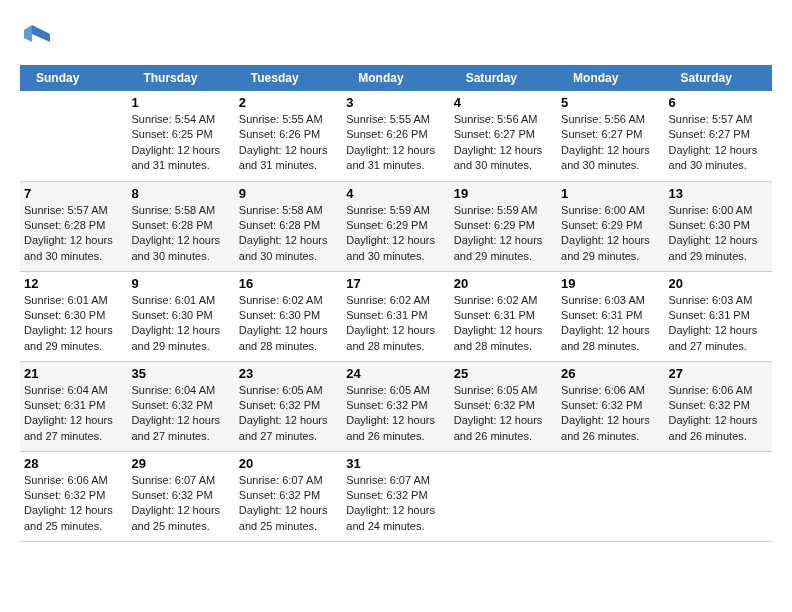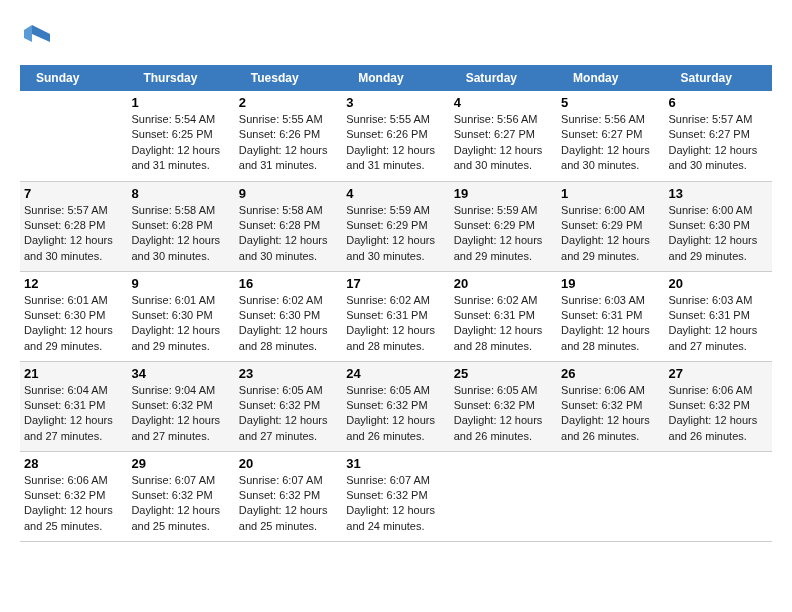--- a/index.html
+++ b/index.html
@@ -273,22 +273,22 @@
       </tr>
       <tr>
         <td>
           <span class="day-num">21</span>
           <div class="cell-content">Sunrise: 6:04 AM
 Sunset: 6:31 PM
 Daylight: 12 hours
 and 27 minutes.</div>
         </td>
         <td>
-          <span class="day-num">34</span>
-          <div class="cell-content">Sunrise: 9:04 AM
+          <span class="day-num">35</span>
+          <div class="cell-content">Sunrise: 6:04 AM
 Sunset: 6:32 PM
 Daylight: 12 hours
 and 27 minutes.</div>
         </td>
         <td>
           <span class="day-num">23</span>
           <div class="cell-content">Sunrise: 6:05 AM
 Sunset: 6:32 PM
 Daylight: 12 hours
 and 27 minutes.</div>

